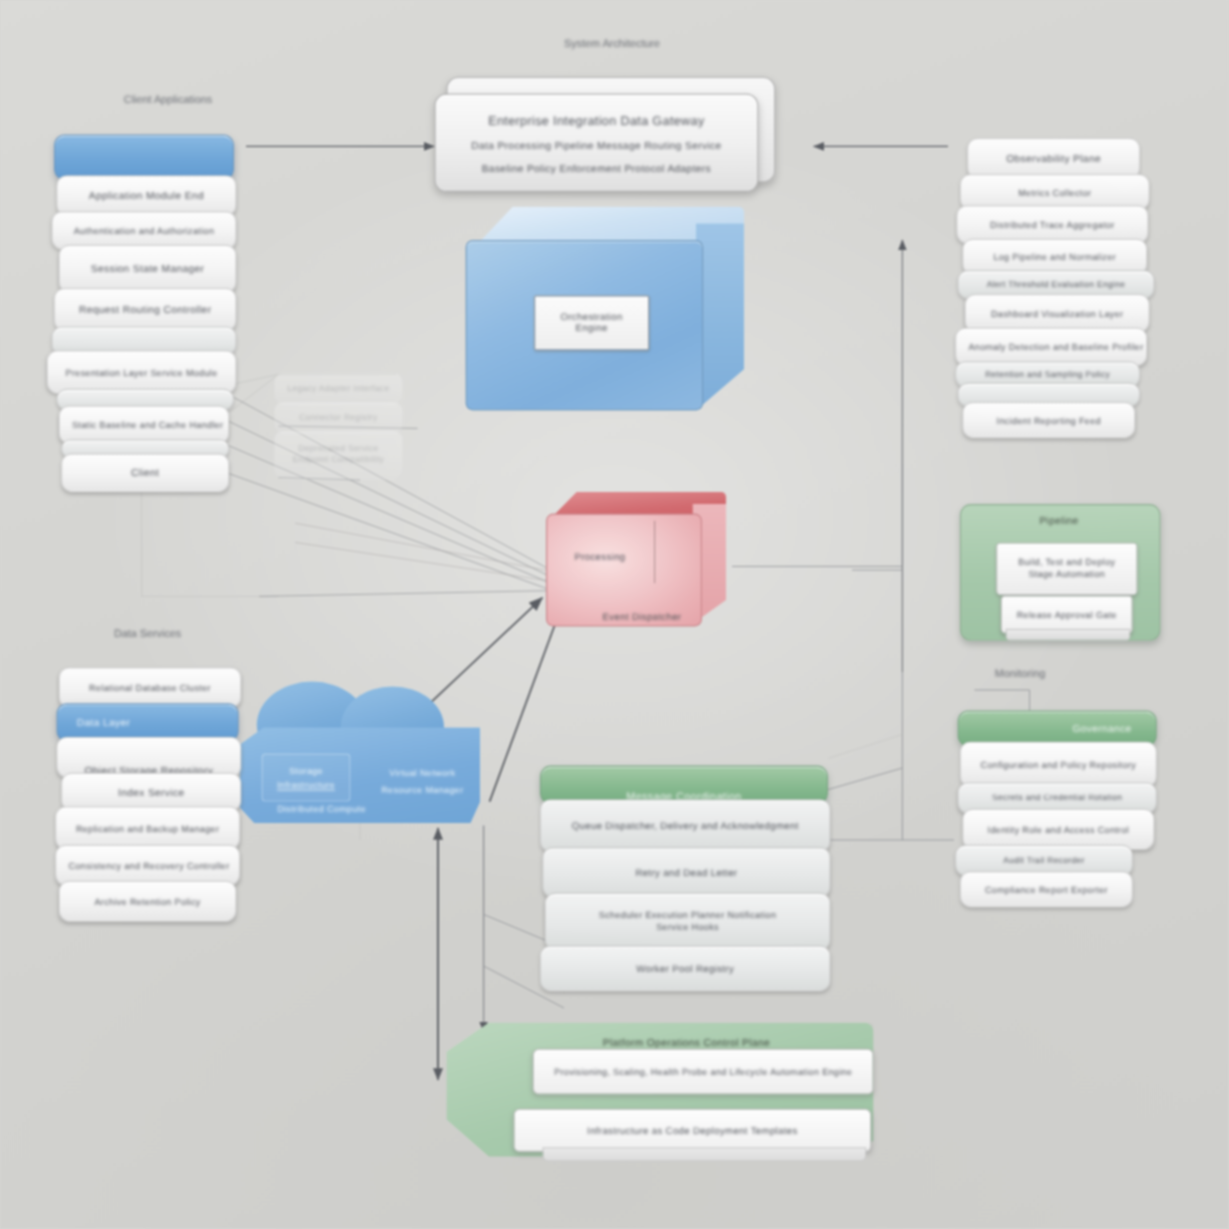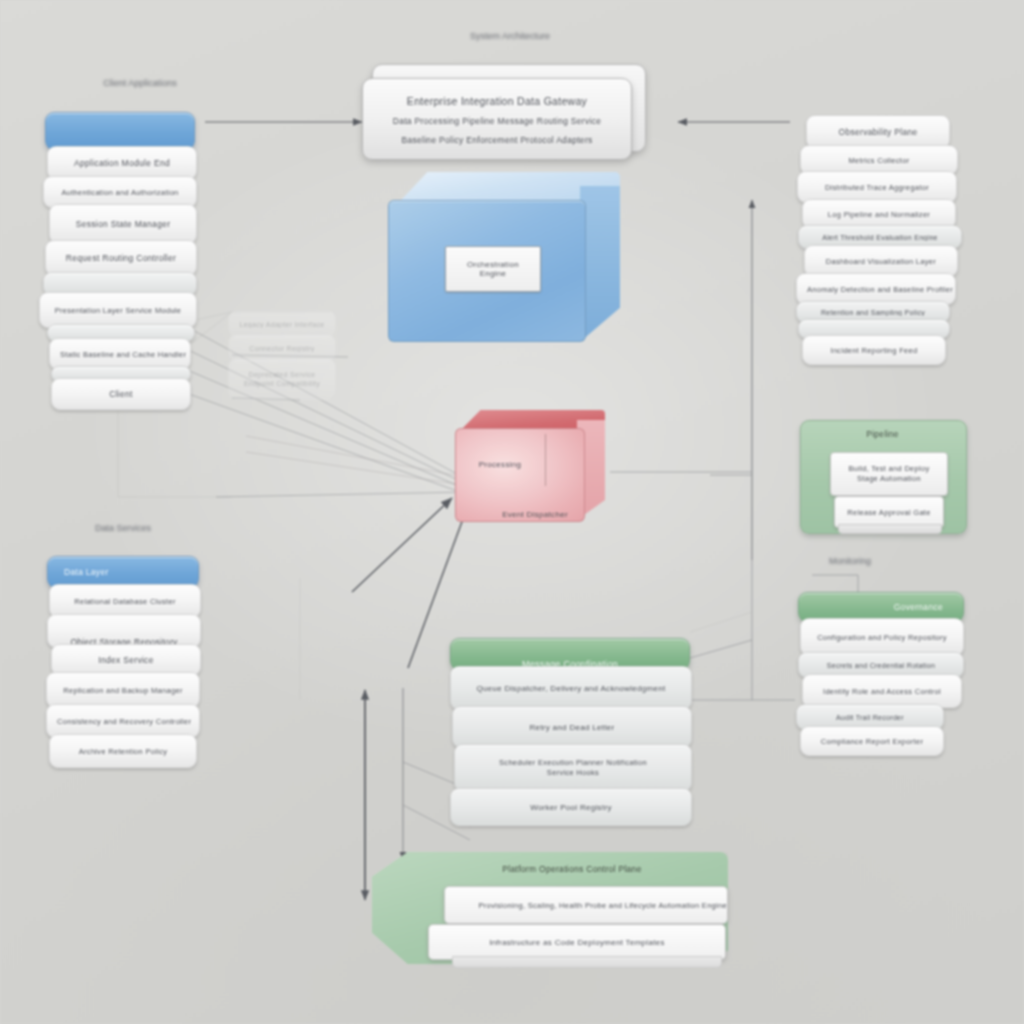--- a/index.html
+++ b/index.html
@@ -218,20 +218,34 @@
     <div style="position:absolute;right:0;top:10px;width:28px;height:100px;
                 clip-path:polygon(0% 0%, 100% 0%, 100% 80%, 0% 100%);
                 background:linear-gradient(180deg,#f0b6ba 0%,#e8a2a7 100%);"></div>
     <div class="face face-red" style="left:0;top:18px;width:128px;height:92px;">
     </div>
     <div style="position:absolute;left:90px;top:24px;width:1px;height:52px;background:rgba(120,90,92,.45);"></div>
     <div class="txt" style="position:absolute;left:8px;top:50px;width:74px;font-size:8px;">Processing</div>
     <div class="txt" style="position:absolute;left:24px;top:100px;width:112px;font-size:8px;">Event Dispatcher</div>
   </div>
 
+  <div class="cloud" style="left:200px;top:568px;width:208px;height:125px;">
+    <div class="blob" style="left:14px;top:0;width:92px;height:72px;"></div>
+    <div class="blob" style="left:84px;top:4px;width:86px;height:68px;"></div>
+    <div class="body" style="left:0;top:38px;width:200px;height:80px;
+                clip-path:polygon(0% 18%, 10% 0%, 100% 0%, 100% 78%, 96% 100%, 6% 100%, 0% 84%);
+                border-bottom-left-radius:6px;border-bottom-right-radius:6px;"></div>
+    <div style="position:absolute;left:18px;top:60px;width:72px;height:38px;z-index:3;
+                border:1px solid rgba(255,255,255,.28);border-radius:3px;background:rgba(255,255,255,.06);"></div>
+    <div class="ctxt txt" style="left:22px;top:70px;width:66px;font-size:7.5px;color:#f0f6fb;">Storage</div>
+    <div class="ctxt txt" style="left:18px;top:82px;width:74px;font-size:7.5px;color:#f0f6fb;text-decoration:underline;">Infrastructure</div>
+    <div class="ctxt txt" style="left:16px;top:102px;width:104px;font-size:7.5px;color:#eef5fb;">Distributed Compute</div>
+    <div class="ctxt txt" style="left:104px;top:72px;width:96px;font-size:7.5px;color:#eef5fb;">Virtual Network</div>
+    <div class="ctxt txt" style="left:104px;top:86px;width:96px;font-size:7.5px;color:#eef5fb;">Resource Manager</div>
+  </div>
 
   <div class="stack" style="left:45px;top:112px;width:150px;">
     <div class="row hdr-blue" style="height:36px;">
       <div class="txt"></div>
     </div>
     <div class="row" style="height:32px;margin-left:2px;width:148px;">
       <div class="txt">Application Module End</div>
       </div>
     <div class="row" style="height:30px;margin-left:-2px;width:152px;">
       <div class="txt" style="font-size:7.5px;">Authentication and Authorization</div>
@@ -268,26 +282,26 @@
       </div>
     <div class="row ghost" style="height:26px;">
       <div class="txt" style="font-size:7px;">Connector Registry</div>
       </div>
     <div class="row ghost" style="height:40px;">
       <div class="txt" style="font-size:7px;white-space:normal;line-height:1.3;">Deprecated Service Endpoint Compatibility</div>
       </div>
   </div>
 
   <div class="stack" style="left:47px;top:556px;width:152px;">
+    <div class="row" style="height:32px;margin-left:2px;width:150px;">
+      <div class="txt" style="font-size:7.5px;">Relational Database Cluster</div>
+      </div>
     <div class="row hdr-blue" style="height:30px;">
       <div class="txt" style="text-align:left;padding-left:16px;">Data Layer</div>
     </div>
-    <div class="row" style="height:32px;margin-left:2px;width:150px;">
-      <div class="txt" style="font-size:7.5px;">Relational Database Cluster</div>
-      </div>
     <div class="row" style="height:32px;margin-left:0px;width:152px;align-items:flex-end;">
       <div class="txt">Object Storage Repository</div>
       </div>
     <div class="row" style="height:30px;margin-left:4px;width:148px;">
       <div class="txt">Index Service</div>
       </div>
     <div class="row" style="height:34px;margin-left:-1px;width:152px;">
       <div class="txt" style="font-size:7.5px;">Replication and Backup Manager</div>
       </div>
     <div class="row" style="height:32px;margin-left:-1px;width:152px;">
@@ -388,23 +402,23 @@
       <div class="txt" style="font-size:7.5px;">Compliance Report Exporter</div>
       </div>
   </div>
 
   <div style="position:absolute;left:372px;top:852px;width:356px;height:120px;">
     <div style="position:absolute;left:0;top:0;width:356px;height:112px;
                 clip-path:polygon(10% 0%, 100% 0%, 100% 88%, 92% 100%, 10% 100%, 0% 72%, 0% 22%);
                 background:linear-gradient(165deg,#b9d8bc 0%,#a5cbaa 50%,#99c3a0 100%);
                 border-radius:8px;box-shadow:0 3px 6px rgba(115,125,118,.4);"></div>
     <div class="txt" style="position:absolute;left:50px;top:12px;width:300px;font-size:8.5px;color:#3f4a41;">Platform Operations Control Plane</div>
-    <div style="position:absolute;left:72px;top:34px;width:282px;height:36px;border-radius:5px;
+    <div style="position:absolute;left:72px;top:22px;width:282px;height:36px;border-radius:5px;
                 background:linear-gradient(180deg,#fdfdfd,#eeeeee);border:1px solid #c4c4c4;
-                box-shadow:0 2px 4px rgba(120,120,120,.4);display:flex;align-items:center;justify-content:flex-end;">
+                box-shadow:0 2px 4px rgba(120,120,120,.4);display:flex;align-items:center;justify-content:center;">
       <div class="txt" style="font-size:7.5px;">Provisioning, Scaling, Health Probe and Lifecycle Automation Engine</div>
       </div>
     <div style="position:absolute;left:56px;top:72px;width:296px;height:34px;border-radius:5px;
                 background:linear-gradient(180deg,#fdfdfd,#f0f0f0);border:1px solid #c4c4c4;
                 box-shadow:0 2px 4px rgba(120,120,120,.4);display:flex;align-items:center;justify-content:center;">
       <div class="txt" style="font-size:8px;">Infrastructure as Code Deployment Templates</div>
       </div>
     <div style="position:absolute;left:80px;top:104px;width:268px;height:10px;border-radius:0 0 5px 5px;
                 background:linear-gradient(180deg,#e9e9e9,#dcdcdc);border:1px solid #cbcbcb;"></div>
   </div>

